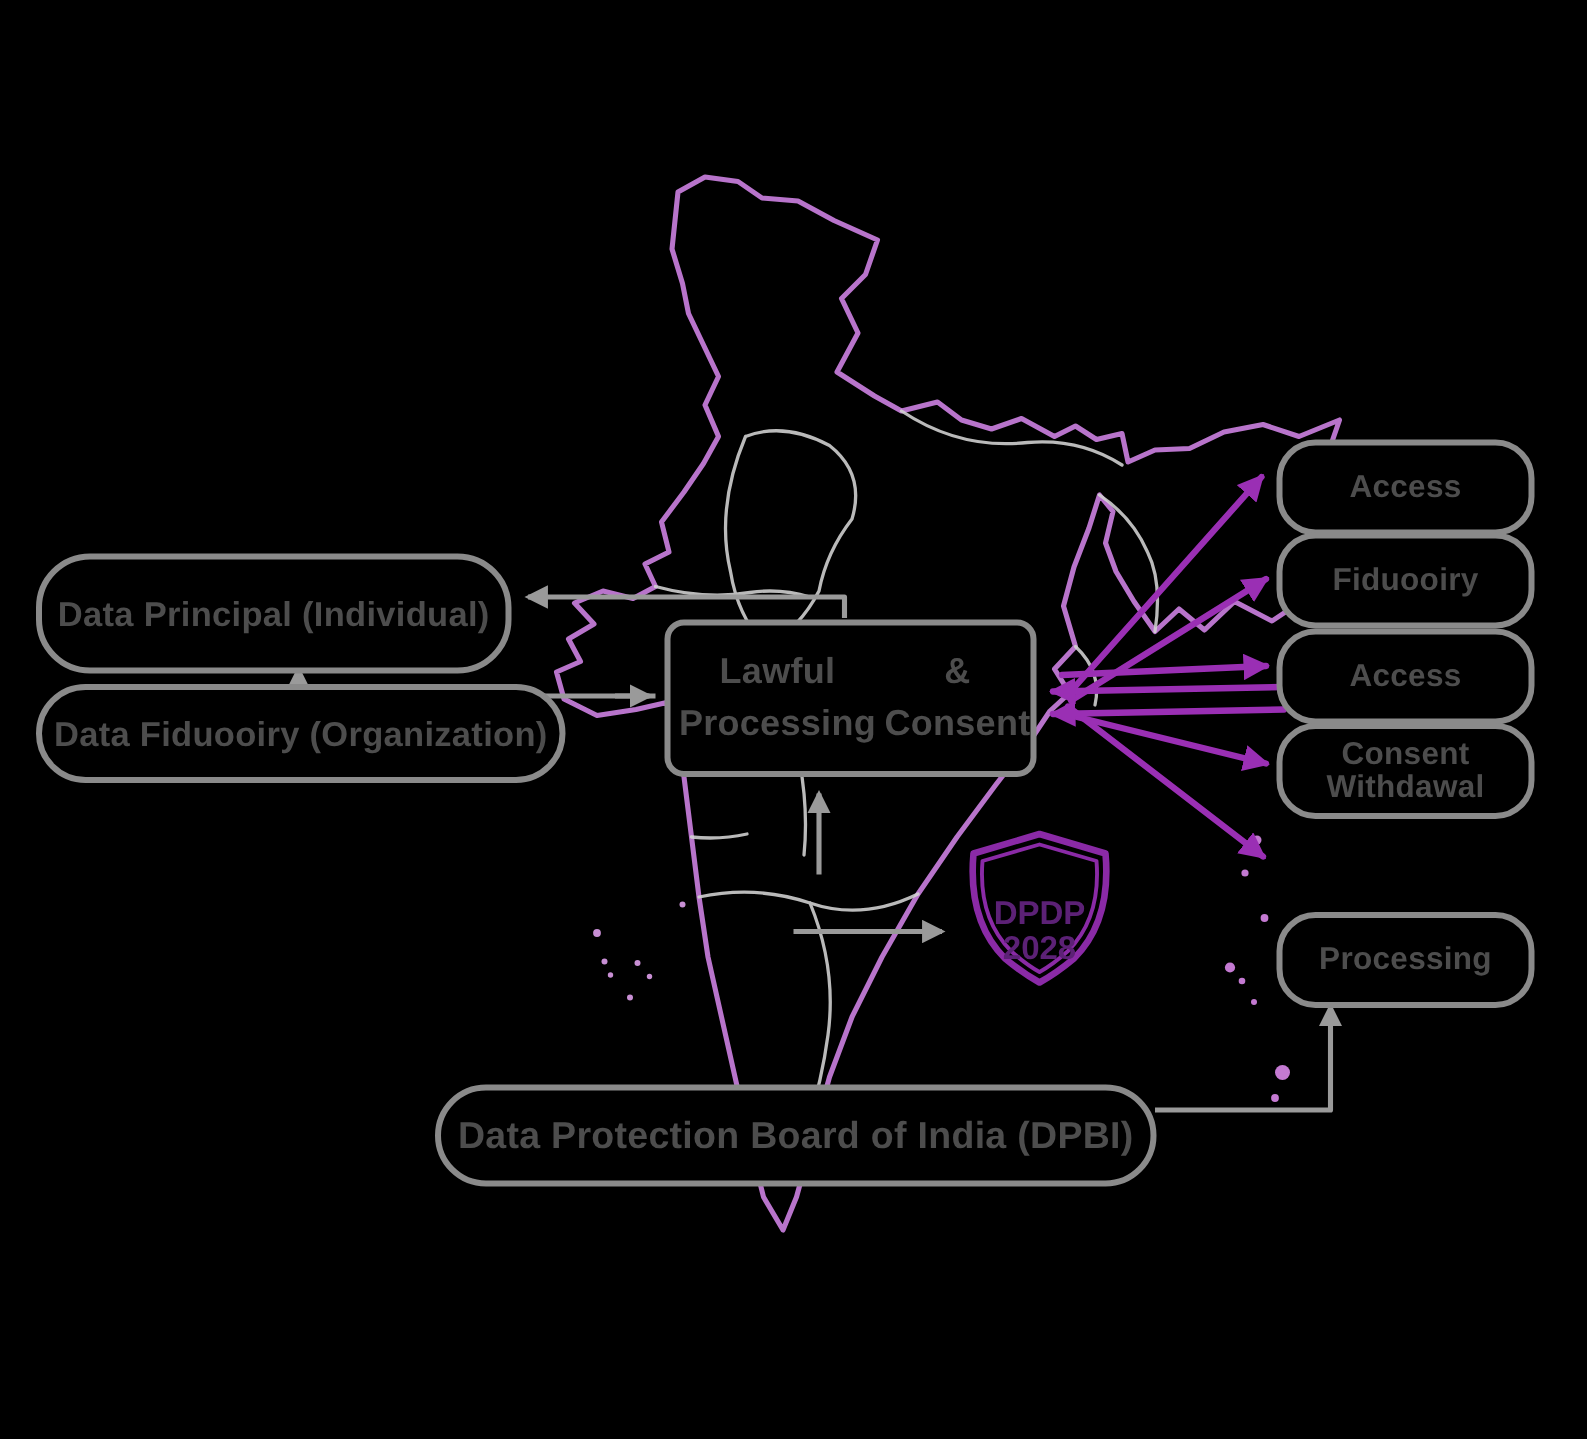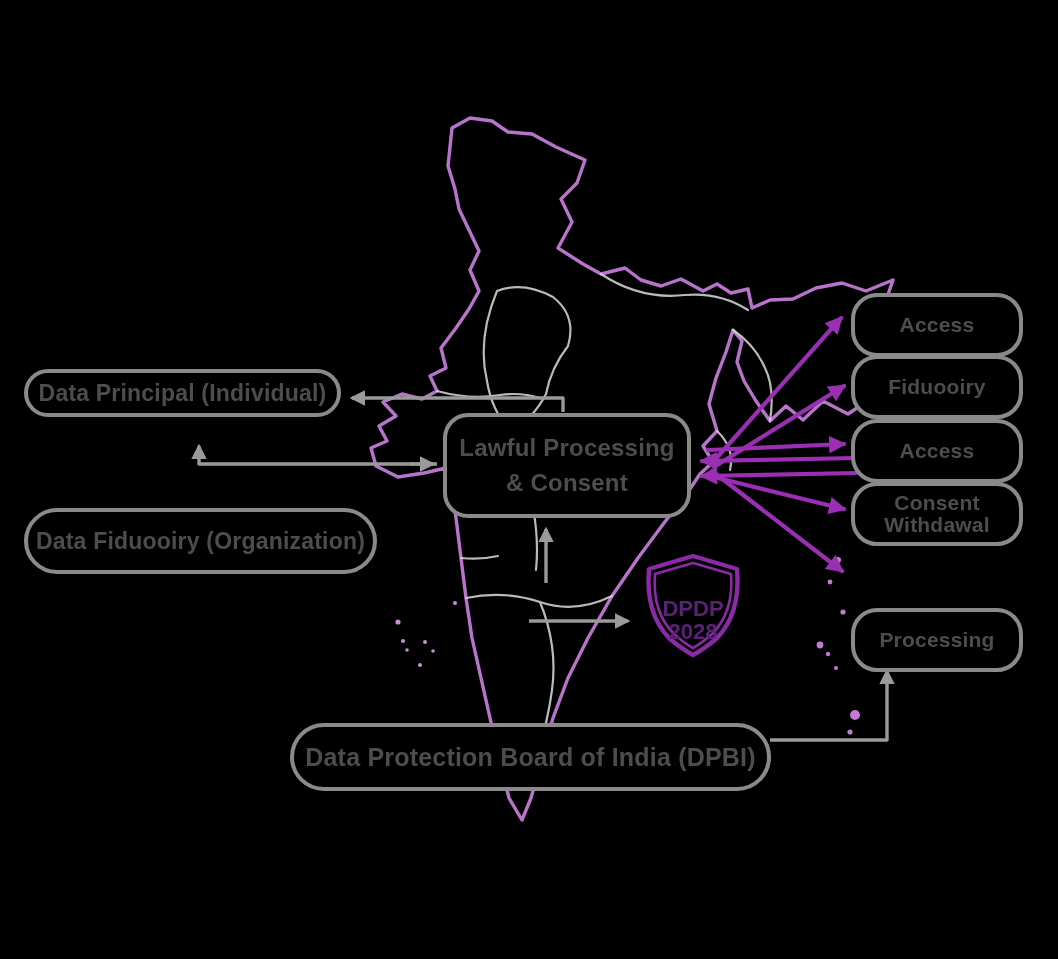--- a/index.html
+++ b/index.html
@@ -7,23 +7,23 @@
     position:relative;width:1058px;height:959px;background:#000;overflow:hidden;
     font-family:"Liberation Sans",sans-serif;
   }
   #map-layer{position:absolute;left:0;top:0;width:1058px;height:959px;}
   .pill{
     position:absolute;box-sizing:border-box;background:#000;
     border:4px solid #8a8a8a;display:flex;align-items:center;justify-content:center;
     color:#4d4d4d;font-weight:700;text-align:center;letter-spacing:.2px;
   }
   .pill .lbl{display:block;}
-  #node-data-principal{left:24px;top:369px;width:317px;height:48px;border-radius:36px;font-size:23px;}
-  #node-data-fiduciary{left:24px;top:508px;width:353px;height:66px;border-radius:36px;font-size:23px;}
-  #node-lawful{left:443px;top:413px;width:248px;height:105px;border-radius:25px;font-size:24px;flex-direction:column;line-height:1.45;}
+  #node-data-principal{left:24px;top:369px;width:317px;height:80px;border-radius:36px;font-size:23px;}
+  #node-data-fiduciary{left:24px;top:456px;width:353px;height:66px;border-radius:36px;font-size:23px;}
+  #node-lawful{left:443px;top:413px;width:248px;height:105px;border-radius:13px;font-size:24px;line-height:1.45;}
   #node-dpbi{left:290px;top:704px;width:481px;height:68px;border-radius:36px;font-size:25px;margin-top:19px;}
   .right-pill{left:851px;width:172px;height:64px;border-radius:26px;font-size:21px;line-height:1.05;padding:0 6px;}
   #node-access{top:293px;}
   #node-correction{top:355px;}
   #node-erasure{top:419px;}
   #node-consent-withdrawal{top:482px;}
   #node-grievance{top:546px;}
   #node-redressal{top:608px;}
 </style>
 </head>

